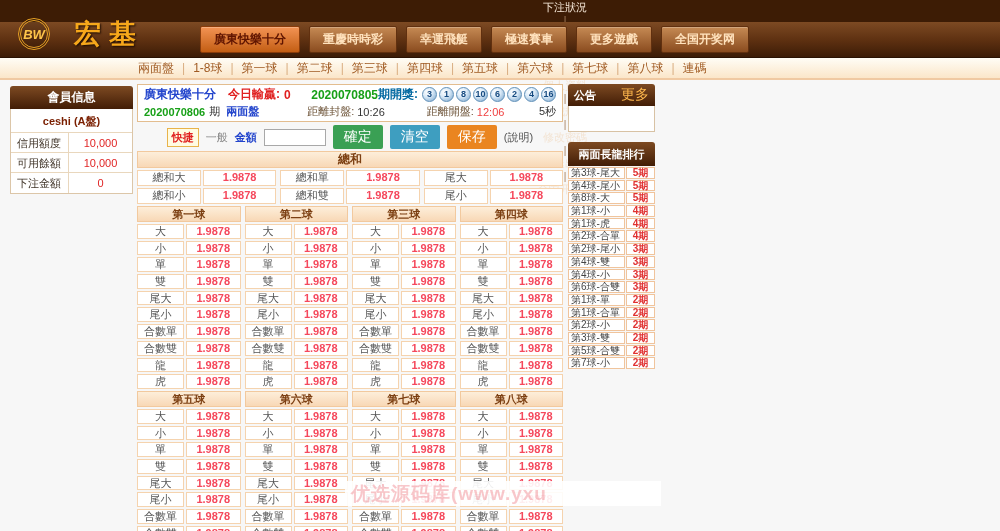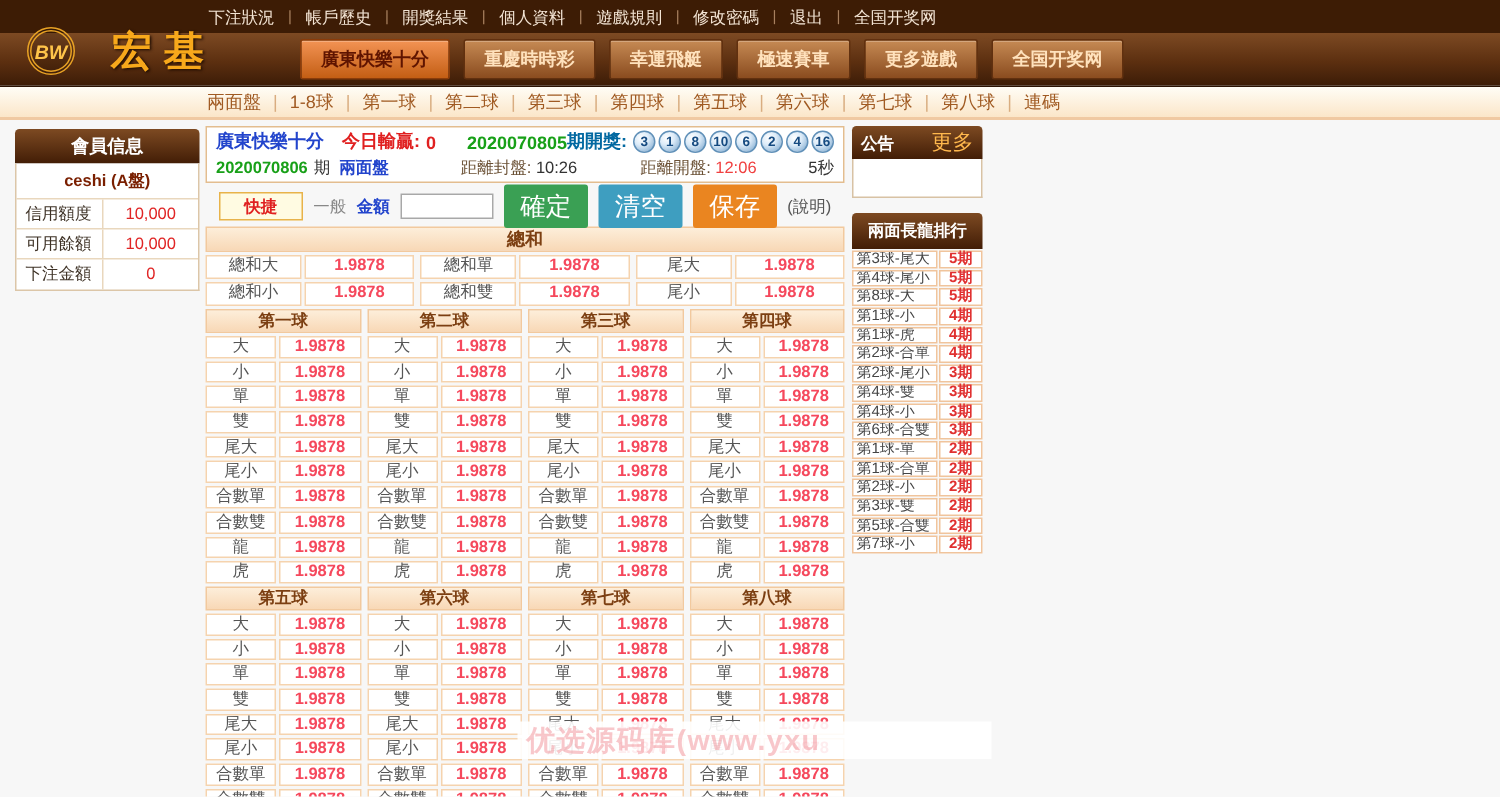--- a/index.html
+++ b/index.html
@@ -2,21 +2,21 @@
 <html><head>
 <meta charset="utf-8">
 <style>
   * { margin:0; padding:0; box-sizing:border-box; }
   html,body { width:1000px; height:531px; overflow:hidden; }
   body { font-family:"Liberation Sans", sans-serif; background:#f7f7f7; position:relative; }
   .viewport { position:absolute; left:0; top:0; width:1000px; height:531px; overflow:hidden; }
 
   
   .topbar { position:absolute; left:0; top:0; width:1000px; height:22px; background:#3d1c05;
-            display:flex; align-items:center; padding-left:130px; font-size:11px; }
+            display:flex; align-items:center; padding-left:130px; font-size:11px;flex-direction:column; }
   .topbar .tlink { color:#f3e4d4; padding:0 9px; cursor:pointer; white-space:nowrap; }
   .topbar .tsep { color:#a8805f; font-size:10px; }
 
   
   .band { position:absolute; left:0; top:22px; width:1000px; height:36px;
           background:linear-gradient(180deg,#7d4a23 0%,#5c2f10 55%,#3c1c07 100%);
           border-bottom:1px solid #2a1203; }
   .logo { position:absolute; left:18px; top:-6px; display:flex; align-items:center; }
   .logo-badge { width:32px; height:32px; border-radius:50%; border:3px double #e8a225;
                 color:#ffc54a; font-weight:bold; font-style:italic; font-size:13px;
@@ -74,25 +74,25 @@
   .mode-link { color:#2244cc; font-weight:bold; margin-right:48px; cursor:pointer; }
   .close-label,.open-label { color:#6a5034; }
   .close-time { color:#333; margin-left:3px; margin-right:42px; }
   .open-time { color:#f04040; margin-left:3px; }
   .countdown { color:#333; }
 
   
   .controls { margin-top:4px; height:22px; display:flex; align-items:center; justify-content:center;
               gap:7px; font-size:11px; }
   .quick-btn { border:1px solid #e8b34a; background:#fffbe2; color:#e02020; font-weight:bold;
-               padding:1px 16px; cursor:pointer; }
+               padding:1px 4px; cursor:pointer; }
   .normal-lbl { color:#888; }
   .amount-lbl { color:#2244cc; font-weight:bold; }
   .amount-input { width:62px; height:17px; border:1px solid #a8a8a8; font-size:11px; padding:0 3px; }
-  .btn { border:none; color:#fff; font-size:17px; padding:3px 11px; border-radius:2px; cursor:pointer; }
+  .btn { border:none; color:#fff; font-size:14px; padding:3px 11px; border-radius:2px; cursor:pointer; }
   .btn-confirm { background:#3aa054; }
   .btn-clear { background:#3e9ec0; }
   .btn-save { background:#ea8520; }
   .help-lbl { color:#555; cursor:pointer; }
 
   
   .peach { background:linear-gradient(180deg,#fdeeda 0%,#f8d8b6 100%); border:1px solid #f2c99e;
            color:#7c3f12; font-weight:bold; text-align:center; }
   .sum-section { margin-top:3px; }
   .sum-title { height:17px; line-height:15px; font-size:12px; }

